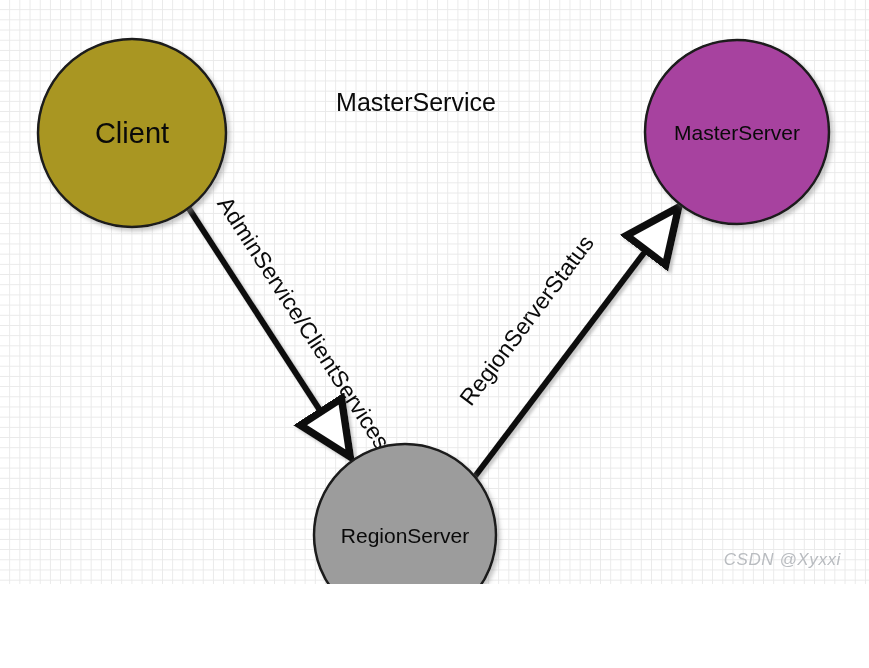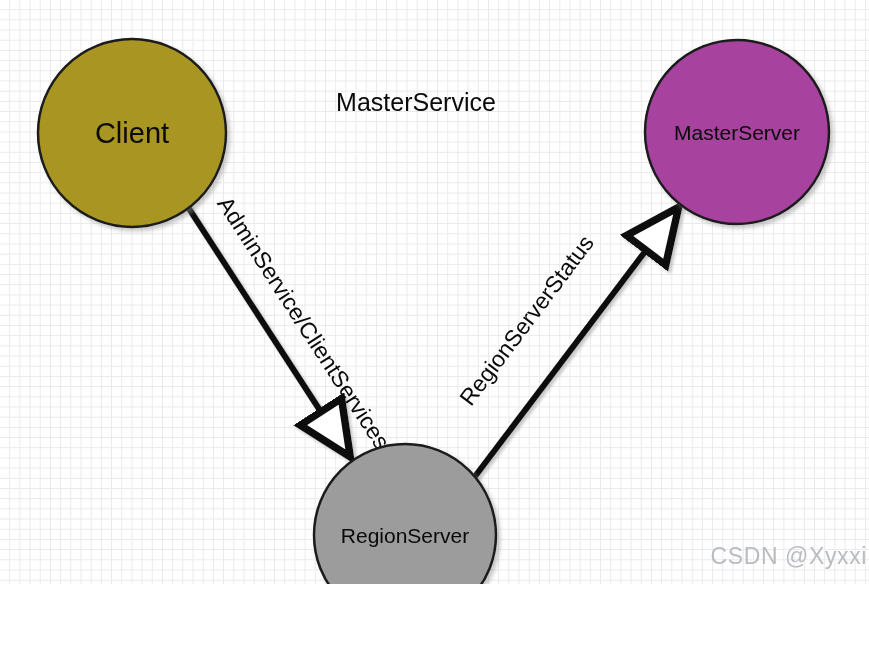--- a/index.html
+++ b/index.html
@@ -38,27 +38,28 @@
   .node-label.master { font-size: 21px; }
   .node-label.region { font-size: 21px; }
   .edge-label {
     font-family: "Liberation Sans", sans-serif;
     fill: #0a0a0a;
     font-size: 25px;
   }
   .edge-label.diag { font-size: 23px; }
   .watermark {
     position: absolute;
-    right: 2px;
+    right: 28px;
     bottom: 14px;
     font-family: "Liberation Sans", sans-serif;
-    font-size: 23px;
+    font-size: 17px;
     color: #b9bcc0;
     letter-spacing: 0.6px;
     user-select: none;
+    font-style: italic;
   }
 </style>
 </head>
 <body>
 
 <div class="canvas">
 
   <svg class="diagram-svg" viewBox="0 0 869 668">
     <defs>
       <marker id="open-arrow" markerWidth="11" markerHeight="11" refX="8.6" refY="5" orient="auto" markerUnits="strokeWidth">

